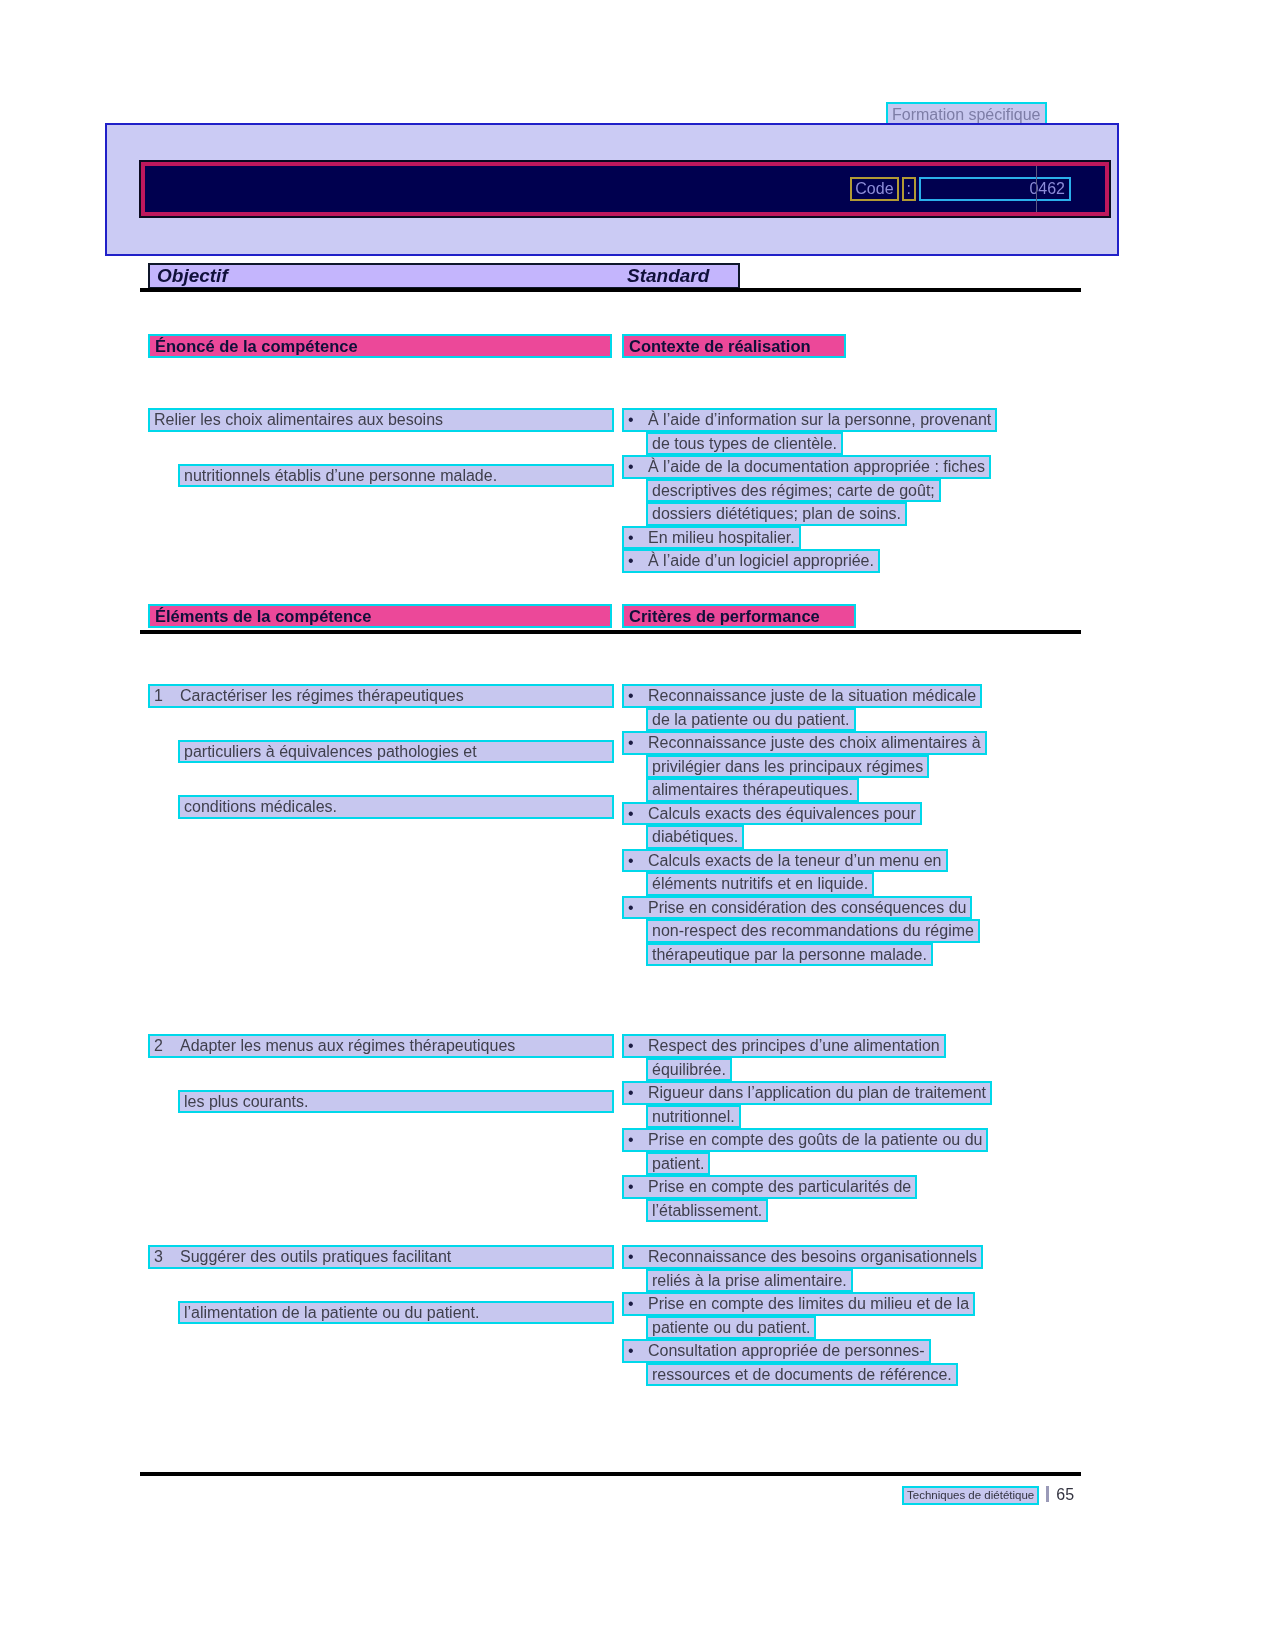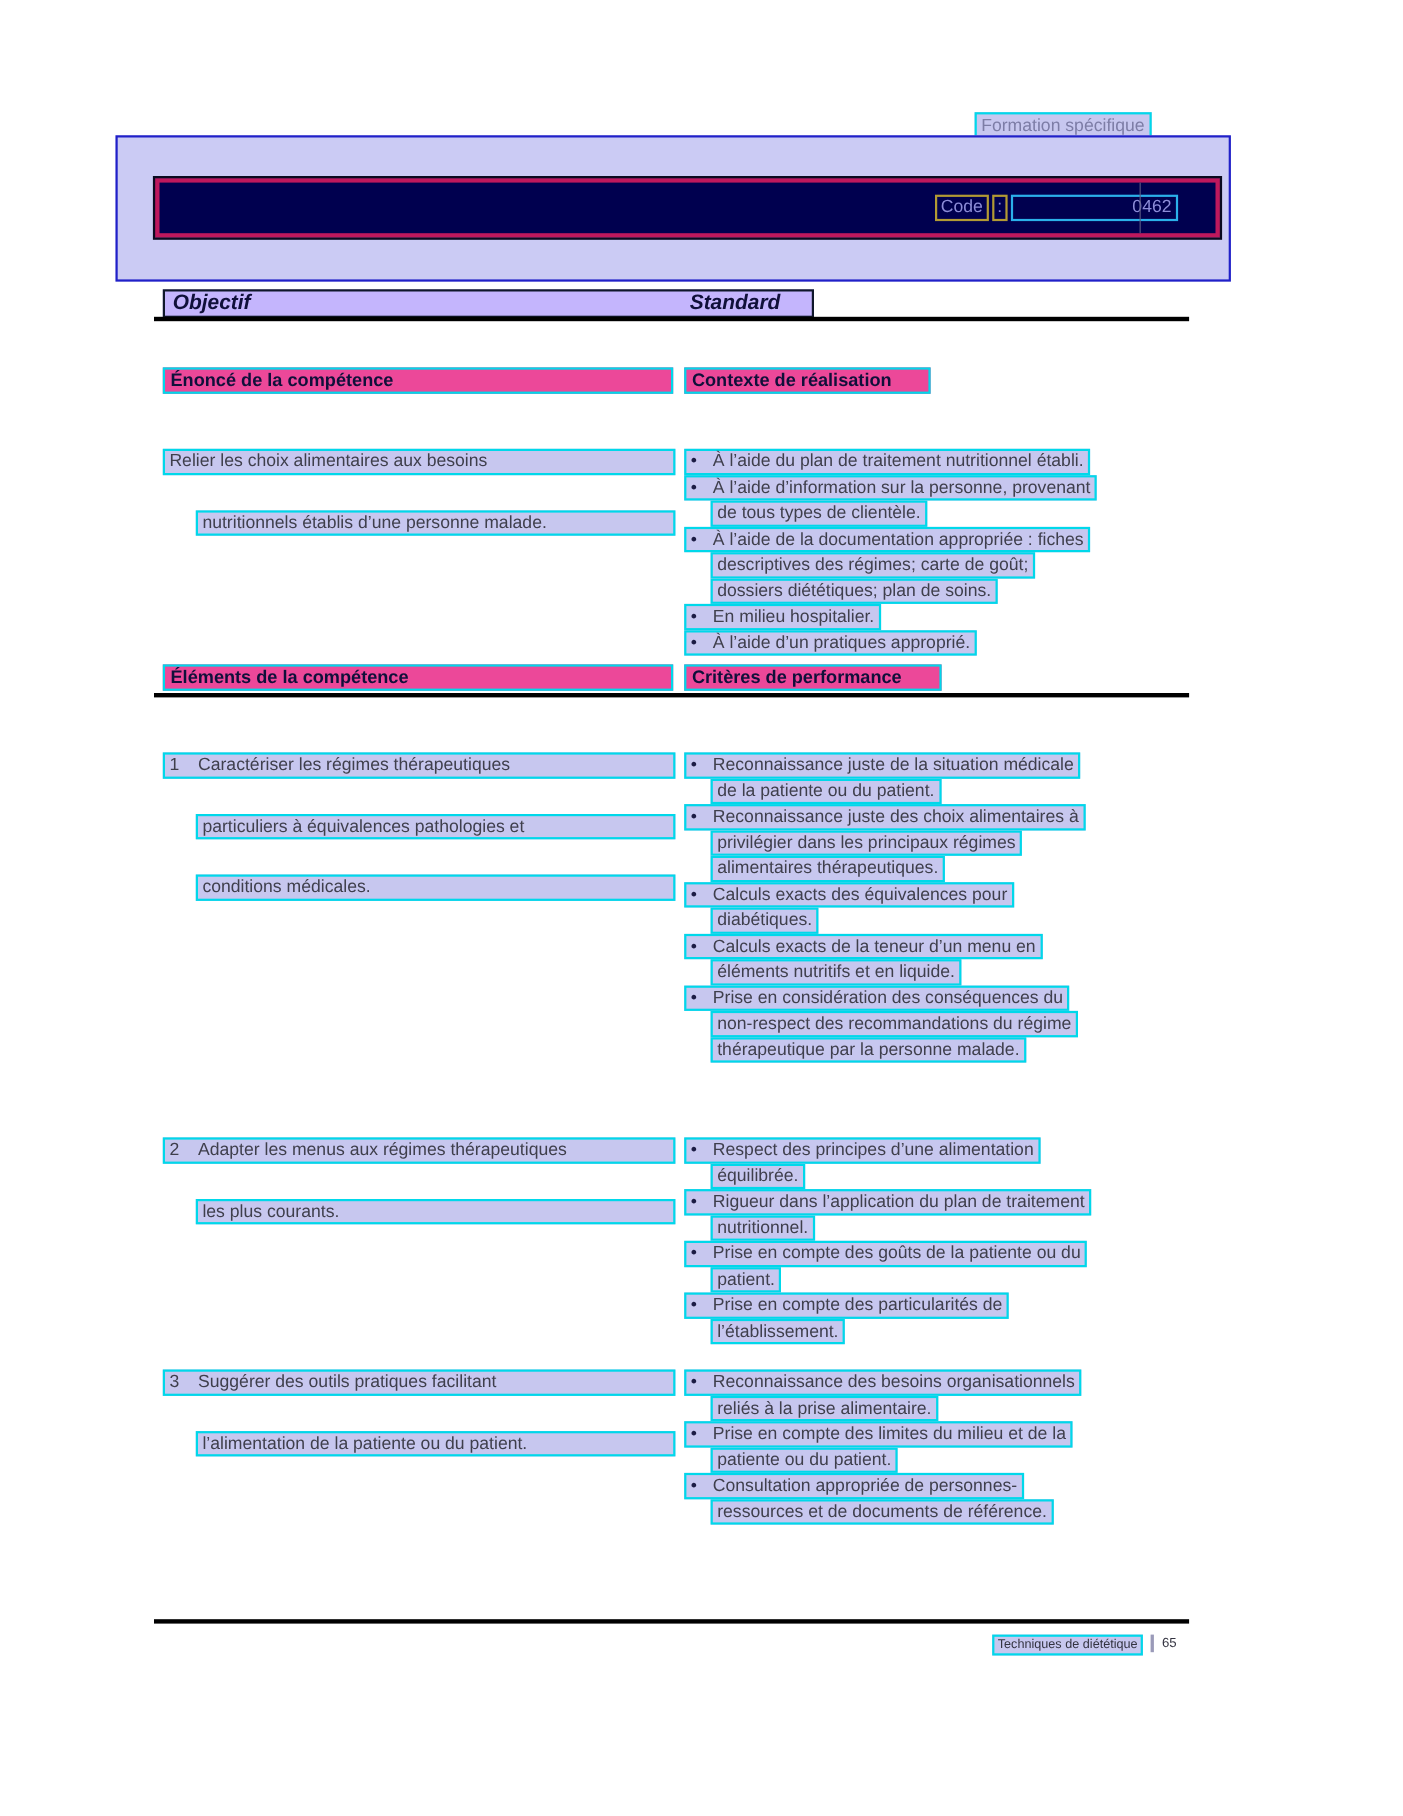--- a/index.html
+++ b/index.html
@@ -59,21 +59,21 @@
   .row{position:absolute;left:0;width:1275px;}
   .row-enonce{top:376px;}
   .col-left{position:absolute;left:148px;width:466px;}
   .col-right{position:absolute;left:622px;width:470px;}
 
   
   .footer{position:absolute;left:902px;top:1486px;display:flex;align-items:flex-start;gap:7px;}
   .f-hl{box-sizing:border-box;background:#c7c7ef;border:2px solid #00d8ea;padding:0 3px;
         font-size:11.5px;line-height:15px;color:#333340;white-space:nowrap;}
   .f-sep{width:3px;height:16px;background:#9a9ab8;}
-  .f-page{font-size:12px;color:#333340;}
+  .f-page{font-size:16px;color:#333340;}
 </style>
 </head>
 <body>
 
 <div class="page">
 
   <div class="top-label">
     <span class="hl">Formation spécifique</span>
   </div>
 
@@ -98,28 +98,27 @@
   <div class="row row-enonce">
     <div class="col-left" id="enonce-left">
         <div class="line">
           <span class="hl full"><span>Relier les choix alimentaires aux besoins</span></span>
         </div>
         <div class="line i-cont">
           <span class="hl full"><span>nutritionnels établis d’une personne malade.</span></span>
         </div>
       </div>
     <div class="col-right" id="enonce-right">
-        <div class="line"><span class="hl"><span class="dot">•</span><span>À l’aide du plan de traitement nutritionnel établi.</span></span></div>
         <div class="line"><span class="hl"><span class="dot">•</span><span>À l’aide d’information sur la personne, provenant</span></span></div>
         <div class="line b-cont"><span class="hl"><span>de tous types de clientèle.</span></span></div>
         <div class="line"><span class="hl"><span class="dot">•</span><span>À l’aide de la documentation appropriée : fiches</span></span></div>
         <div class="line b-cont"><span class="hl"><span>descriptives des régimes; carte de goût;</span></span></div>
         <div class="line b-cont"><span class="hl"><span>dossiers diététiques; plan de soins.</span></span></div>
         <div class="line"><span class="hl"><span class="dot">•</span><span>En milieu hospitalier.</span></span></div>
-        <div class="line"><span class="hl"><span class="dot">•</span><span>À l’aide d’un pratiques approprié.</span></span></div>
+        <div class="line"><span class="hl"><span class="dot">•</span><span>À l’aide d’un logiciel appropriée.</span></span></div>
       </div>
   </div>
 
   <div class="sec sec2l">Éléments de la compétence</div>
   <div class="sec sec2r">Critères de performance</div>
   <div class="rule rule2"></div>
 
   <div id="items-root">
       <div class="row" style="top: 652px;">
         <div class="col-left">

